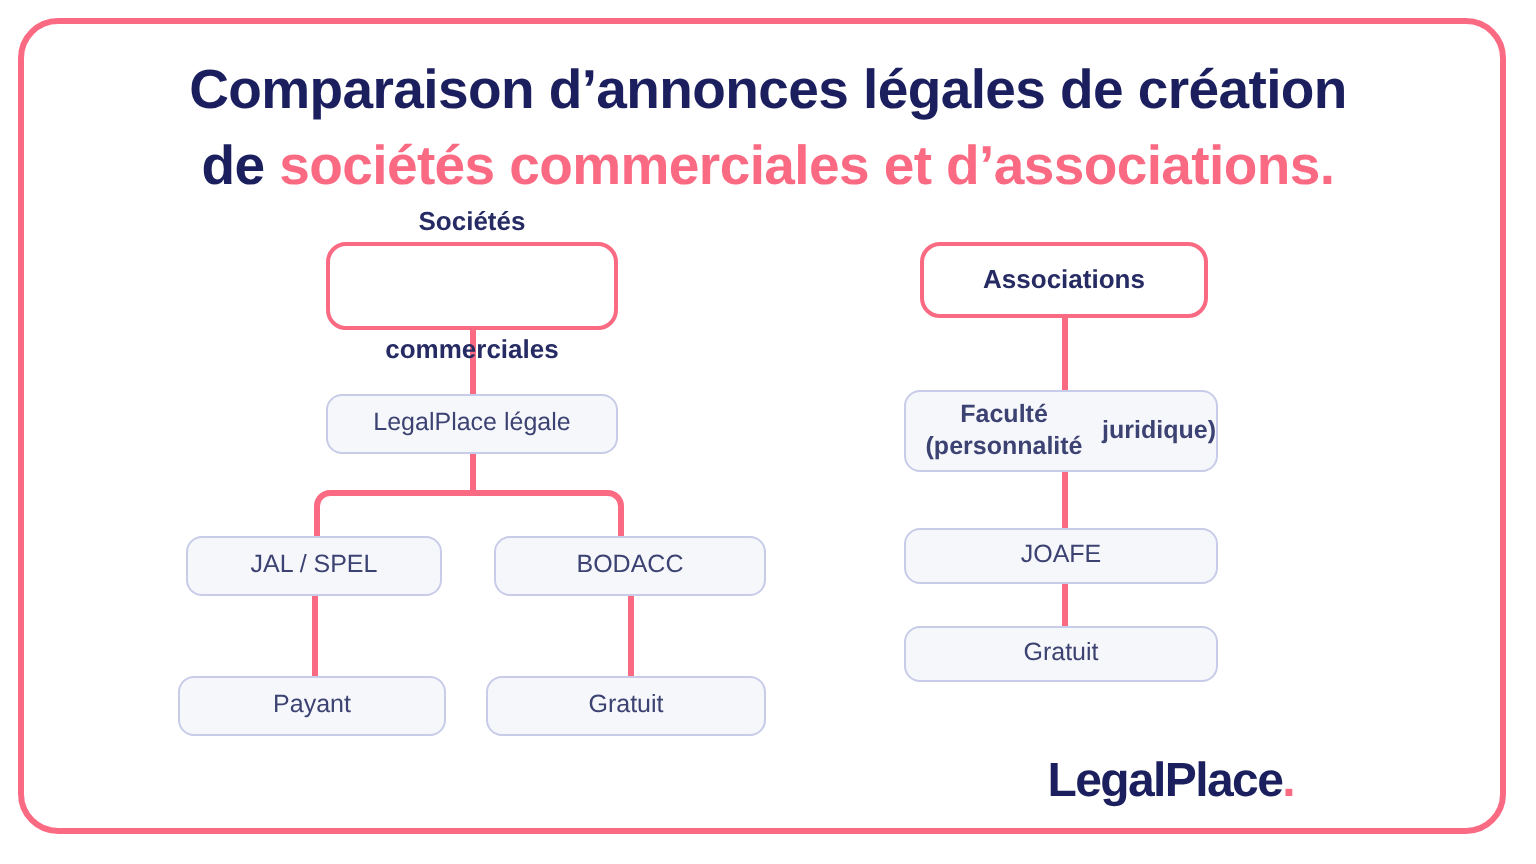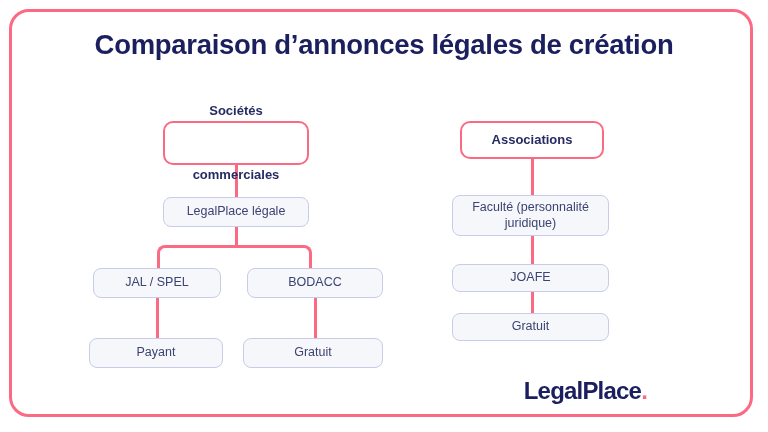--- a/index.html
+++ b/index.html
@@ -104,20 +104,21 @@
   .logo .dot { color: #fb6a83; }
 </style>
 </head>
 <body>
 
 <div class="canvas">
   <div class="frame"></div>
 
   <div class="title">
     <span class="line">Comparaison d’annonces légales de création</span>
+    <span class="line"><span>de </span><span class="accent">sociétés commerciales et d’associations.</span></span>
   </div>
 
   <div class="diagram">
 
     <div class="node head" style="left:163px; top:121px; width:146px; height:44px; flex-direction:column;">
       <span>Sociétés</span>
       <span>commerciales</span>
     </div>
 
     <div class="conn v" style="left:234.5px; top:164px; height:34px;"></div>
@@ -146,21 +147,21 @@
     <div class="node sub" style="left:243px; top:338px; width:140px; height:30px;">
       <span>Gratuit</span>
     </div>
 
     <div class="node head" style="left:460px; top:121px; width:144px; height:38px;">
       <span>Associations</span>
     </div>
 
     <div class="conn v" style="left:530.5px; top:158px; height:38px;"></div>
 
-    <div class="node sub" style="left:452px; top:195px; width:157px; height:41px; flex-direction:column;">
+    <div class="node sub" style="left:452px; top:195px; width:157px; height:41px; flex-direction:row;font-weight:bold;">
       <span>Faculté (personnalité</span>
       <span>juridique)</span>
     </div>
 
     <div class="conn v" style="left:530.5px; top:235px; height:30px;"></div>
 
     <div class="node sub" style="left:452px; top:264px; width:157px; height:28px;align-items:center;">
       <span>JOAFE</span>
     </div>
 

